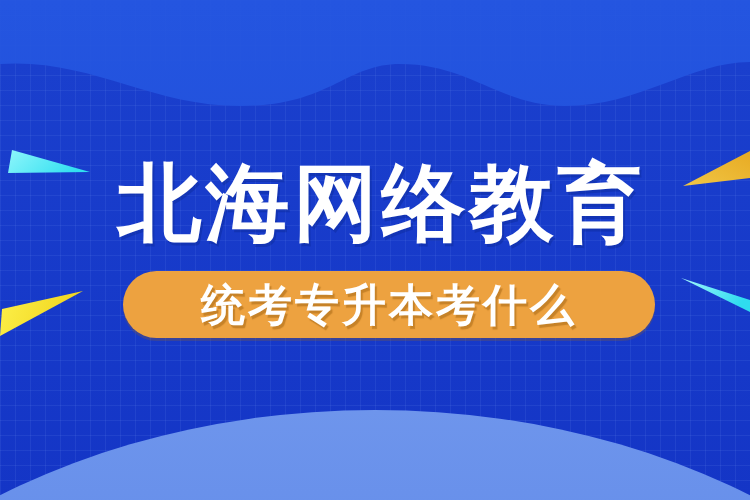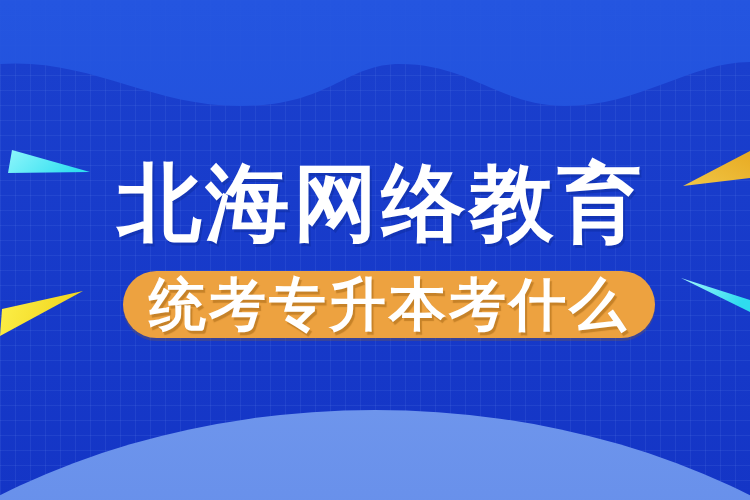--- a/index.html
+++ b/index.html
@@ -52,21 +52,21 @@
     height: 67px;
     background: #eda240;
     border-radius: 34px;
     box-shadow: 0 3px 0 rgba(156, 98, 18, .25);
     display: flex;
     align-items: center;
     justify-content: center;
   }
   #pill-text {
     color: #ffffff;
-    font-size: 57px;
+    font-size: 44px;
     line-height: 45px;
     font-weight: 700;
     letter-spacing: 3px;
     white-space: nowrap;
     text-shadow: 2px 3px 1px rgba(150, 92, 12, .45);
   }
 </style>
 </head>
 <body>
 

